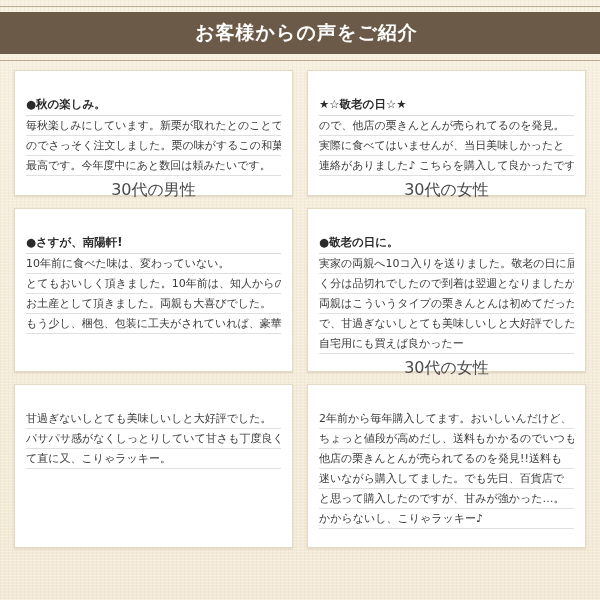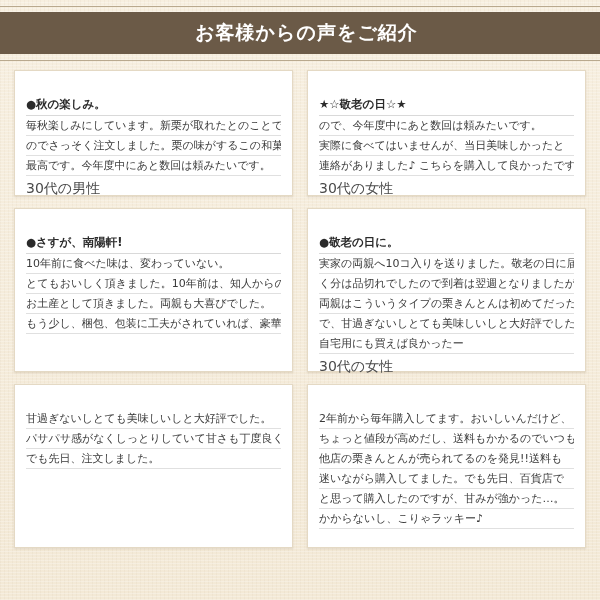--- a/index.html
+++ b/index.html
@@ -104,22 +104,22 @@
     color: #3a3a3a;
     font-family: "DejaVu Sans", "Liberation Sans", sans-serif;
     line-height: 19px;
     height: 19px;
     border-bottom: 1px solid #e0e0e0;
     white-space: nowrap;
     overflow: hidden;
   }
   .card-footer {
     margin-top: auto;
-    text-align: left;
-    font-size: 14px;
+    text-align: center;
+    font-size: 16px;
     color: #4a4a4a;
     font-family: "DejaVu Sans", "Liberation Sans", sans-serif;
     padding-top: 4px;
   }
   .card-footer.empty { height: 0; padding: 0; }
 </style>
 </head>
 <body>
 
 <div class="page">
@@ -140,21 +140,21 @@
         <div class="line">毎秋楽しみにしています。新栗が取れたとのことでした</div>
         <div class="line">のでさっそく注文しました。栗の味がするこの和菓子は</div>
         <div class="line">最高です。今年度中にあと数回は頼みたいです。</div>
       </div>
       <div class="card-footer">30代の男性</div>
     </div>
 
     <div class="card h1">
       <div class="card-title">★☆敬老の日☆★</div>
       <div class="card-lines">
-        <div class="line">ので、今年度中にあと数回は頼みたいです。</div>
+        <div class="line">ので、他店の栗きんとんが売られてるのを発見。</div>
         <div class="line">実際に食べてはいませんが、当日美味しかったと</div>
         <div class="line">連絡がありました♪ こちらを購入して良かったです。</div>
       </div>
       <div class="card-footer">30代の女性</div>
     </div>
 
     <div class="card h2">
       <div class="card-title">●さすが、南陽軒!</div>
       <div class="card-lines">
         <div class="line">10年前に食べた味は、変わっていない。</div>
@@ -174,21 +174,21 @@
         <div class="line">で、甘過ぎないしとても美味しいしと大好評でした。</div>
         <div class="line">自宅用にも買えば良かったー</div>
       </div>
       <div class="card-footer">30代の女性</div>
     </div>
 
     <div class="card h3">
       <div class="card-lines">
         <div class="line">甘過ぎないしとても美味しいしと大好評でした。</div>
         <div class="line">パサパサ感がなくしっとりしていて甘さも丁度良く</div>
-        <div class="line">でも先日、注文しました。</div>
+        <div class="line">て直に又、こりゃラッキー。</div>
       </div>
       <div class="card-footer empty"></div>
     </div>
 
     <div class="card h3">
       <div class="card-lines">
         <div class="line">2年前から毎年購入してます。おいしいんだけど、</div>
         <div class="line">ちょっと値段が高めだし、送料もかかるのでいつもの</div>
         <div class="line">他店の栗きんとんが売られてるのを発見!!送料も</div>
         <div class="line">迷いながら購入してました。でも先日、百貨店で</div>

